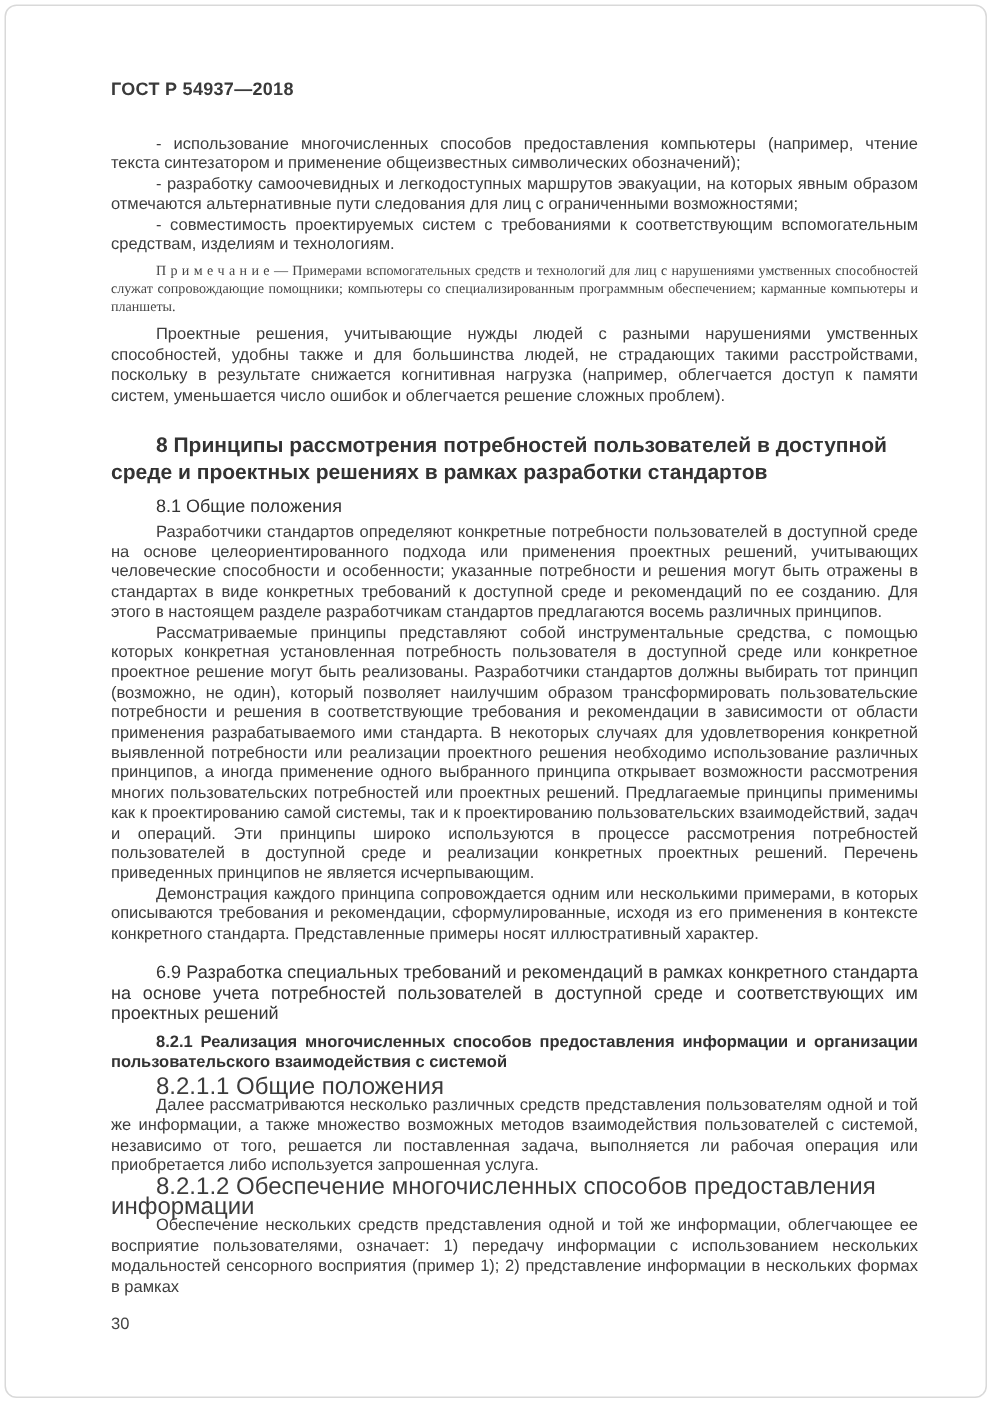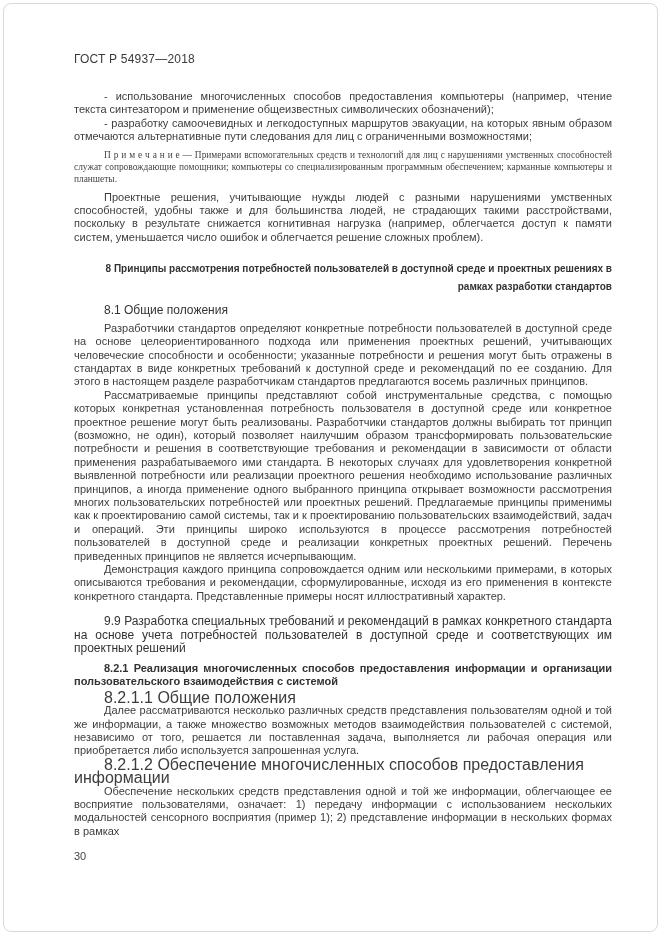--- a/index.html
+++ b/index.html
@@ -22,21 +22,21 @@
     border-radius: 8px;
     pointer-events: none;
   }
   .content {
     position: absolute;
     left: 74px;
     top: 52px;
     width: 538px;
   }
   .doc-header {
-    font-weight: normal;
+    font-weight: bold;
     font-size: 12px;
     color: #3a3a3a;
     margin: 0 0 24px 0;
     letter-spacing: 0.2px;
   }
   p.body {
     font-size: 11px;
     line-height: 13.4px;
     text-align: justify;
     text-indent: 30px;
@@ -51,26 +51,26 @@
   p.note {
     font-size: 9.4px;
     line-height: 12px;
     text-align: justify;
     text-indent: 30px;
     margin: 5px 0 6px 0;
     color: #454545;
     font-family: Liberation Serif, serif;
   }
   h1.sec8 {
-    font-size: 10px;
+    font-size: 14px;
     line-height: 18px;
     font-weight: bold;
     color: #333333;
     text-indent: 30px;
-    text-align: right;
+    text-align: left;
     margin: 16px 0 8px 0;
   }
   h2.subsec {
     font-size: 12px;
     line-height: 13.5px;
     font-weight: normal;
     color: #333333;
     text-indent: 30px;
     text-align: justify;
     margin: 6px 0 4px 0;
@@ -97,34 +97,35 @@
 <body>
 
 <div class="page-frame"></div>
 
 <div class="content">
 
   <div class="doc-header">ГОСТ Р 54937—2018</div>
 
   <p class="body">- использование многочисленных способов предоставления компьютеры (например, чтение текста синтезатором и применение общеизвестных символических обозначений);</p>
   <p class="body">- разработку самоочевидных и легкодоступных маршрутов эвакуации, на которых явным образом отмечаются альтернативные пути следования для лиц с ограниченными возможностями;</p>
+  <p class="body">- совместимость проектируемых систем с требованиями к соответствующим вспомогательным средствам, изделиям и технологиям.</p>
 
   <p class="note">П р и м е ч а н и е  —  Примерами вспомогательных средств и технологий для лиц с нарушениями умственных способностей служат сопровождающие помощники; компьютеры со специализированным программным обеспечением; карманные компьютеры и планшеты.</p>
 
   <p class="body">Проектные решения, учитывающие нужды людей с разными нарушениями умственных способностей, удобны также и для большинства людей, не страдающих такими расстройствами, поскольку в результате снижается когнитивная нагрузка (например, облегчается доступ к памяти систем, уменьшается число ошибок и облегчается решение сложных проблем).</p>
 
   <h1 class="sec8">8 Принципы рассмотрения потребностей пользователей в доступной среде и проектных решениях в рамках разработки стандартов</h1>
 
   <h2 class="subsec">8.1 Общие положения</h2>
 
   <p class="body">Разработчики стандартов определяют конкретные потребности пользователей в доступной среде на основе целеориентированного подхода или применения проектных решений, учитывающих человеческие способности и особенности; указанные потребности и решения могут быть отражены в стандартах в виде конкретных требований к доступной среде и рекомендаций по ее созданию. Для этого в настоящем разделе разработчикам стандартов предлагаются восемь различных принципов.</p>
   <p class="body">Рассматриваемые принципы представляют собой инструментальные средства, с помощью которых конкретная установленная потребность пользователя в доступной среде или конкретное проектное решение могут быть реализованы. Разработчики стандартов должны выбирать тот принцип (возможно, не один), который позволяет наилучшим образом трансформировать пользовательские потребности и решения в соответствующие требования и рекомендации в зависимости от области применения разрабатываемого ими стандарта. В некоторых случаях для удовлетворения конкретной выявленной потребности или реализации проектного решения необходимо использование различных принципов, а иногда применение одного выбранного принципа открывает возможности рассмотрения многих пользовательских потребностей или проектных решений. Предлагаемые принципы применимы как к проектированию самой системы, так и к проектированию пользовательских взаимодействий, задач и операций. Эти принципы широко используются в процессе рассмотрения потребностей пользователей в доступной среде и реализации конкретных проектных решений. Перечень приведенных принципов не является исчерпывающим.</p>
   <p class="body">Демонстрация каждого принципа сопровождается одним или несколькими примерами, в которых описываются требования и рекомендации, сформулированные, исходя из его применения в контексте конкретного стандарта. Представленные примеры носят иллюстративный характер.</p>
 
-  <h2 class="subsec subsec-82">9.9 Разработка специальных требований и рекомендаций в рамках конкретного стандарта на основе учета потребностей пользователей в доступной среде и соответствующих им проектных решений</h2>
+  <h2 class="subsec subsec-82">6.9 Разработка специальных требований и рекомендаций в рамках конкретного стандарта на основе учета потребностей пользователей в доступной среде и соответствующих им проектных решений</h2>
 
   <h3 class="subsubsec">8.2.1 Реализация многочисленных способов предоставления информации и организации пользовательского взаимодействия с системой</h3>
 
   <p class="plainline">8.2.1.1 Общие положения</p>
   <p class="body">Далее рассматриваются несколько различных средств представления пользователям одной и той же информации, а также множество возможных методов взаимодействия пользователей с системой, независимо от того, решается ли поставленная задача, выполняется ли рабочая операция или приобретается либо используется запрошенная услуга.</p>
 
   <p class="plainline">8.2.1.2 Обеспечение многочисленных способов предоставления информации</p>
   <p class="body">Обеспечение нескольких средств представления одной и той же информации, облегчающее ее восприятие пользователями, означает: 1) передачу информации с использованием нескольких модальностей сенсорного восприятия (пример 1); 2) представление информации в нескольких формах в рамках</p>
 
   <div class="page-number">30</div>

